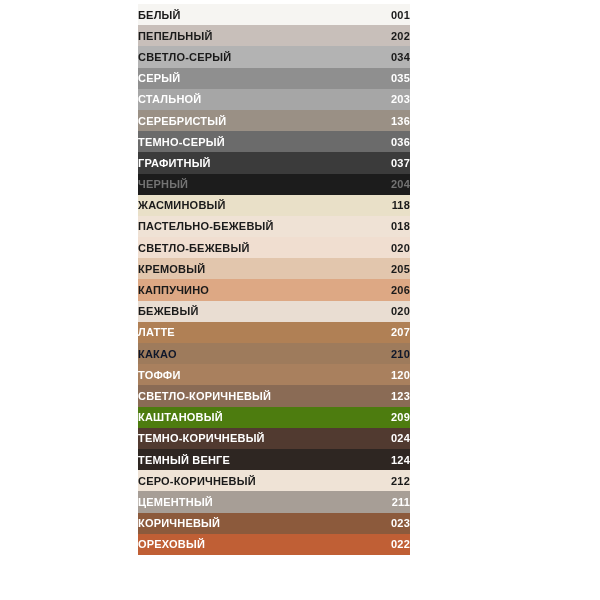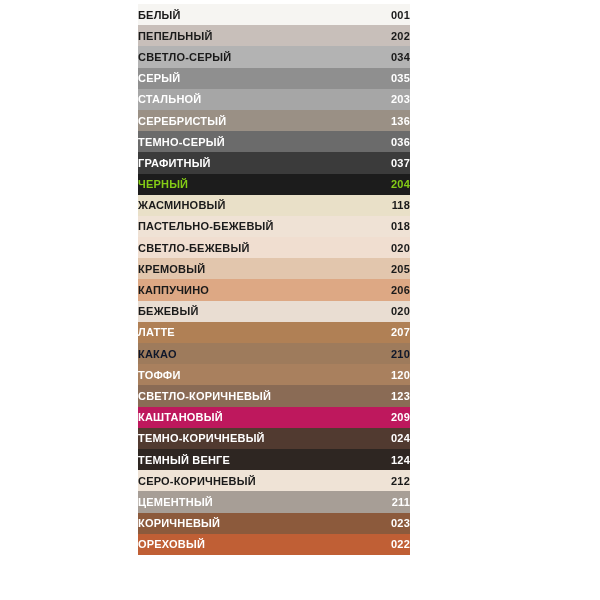--- a/index.html
+++ b/index.html
@@ -71,21 +71,21 @@
         <td class="code">136</td>
       </tr>
       <tr style="background: rgb(107, 107, 107); color: rgb(255, 255, 255);">
         <td class="name">ТЕМНО-СЕРЫЙ</td>
         <td class="code">036</td>
       </tr>
       <tr style="background: rgb(59, 59, 59); color: rgb(255, 255, 255);">
         <td class="name">ГРАФИТНЫЙ</td>
         <td class="code">037</td>
       </tr>
-      <tr style="background: rgb(28, 28, 28); color: #84cc16;">
+      <tr style="background: rgb(28, 28, 28); color: #737373;">
         <td class="name">ЧЕРНЫЙ</td>
         <td class="code">204</td>
       </tr>
       <tr style="background: rgb(233, 224, 200); color: rgb(26, 26, 26);">
         <td class="name">ЖАСМИНОВЫЙ</td>
         <td class="code">118</td>
       </tr>
       <tr style="background: rgb(239, 226, 213); color: rgb(26, 26, 26);">
         <td class="name">ПАСТЕЛЬНО-БЕЖЕВЫЙ</td>
         <td class="code">018</td>
@@ -115,21 +115,21 @@
         <td class="code">210</td>
       </tr>
       <tr style="background: rgb(169, 128, 94); color: rgb(255, 255, 255);">
         <td class="name">ТОФФИ</td>
         <td class="code">120</td>
       </tr>
       <tr style="background: rgb(138, 107, 85); color: rgb(255, 255, 255);">
         <td class="name">СВЕТЛО-КОРИЧНЕВЫЙ</td>
         <td class="code">123</td>
       </tr>
-      <tr style="background: #be185d; color: rgb(255, 255, 255);">
+      <tr style="background: #4d7c0f; color: rgb(255, 255, 255);">
         <td class="name">КАШТАНОВЫЙ</td>
         <td class="code">209</td>
       </tr>
       <tr style="background: rgb(81, 58, 48); color: rgb(255, 255, 255);">
         <td class="name">ТЕМНО-КОРИЧНЕВЫЙ</td>
         <td class="code">024</td>
       </tr>
       <tr style="background: rgb(46, 38, 34); color: rgb(255, 255, 255);">
         <td class="name">ТЕМНЫЙ ВЕНГЕ</td>
         <td class="code">124</td>

